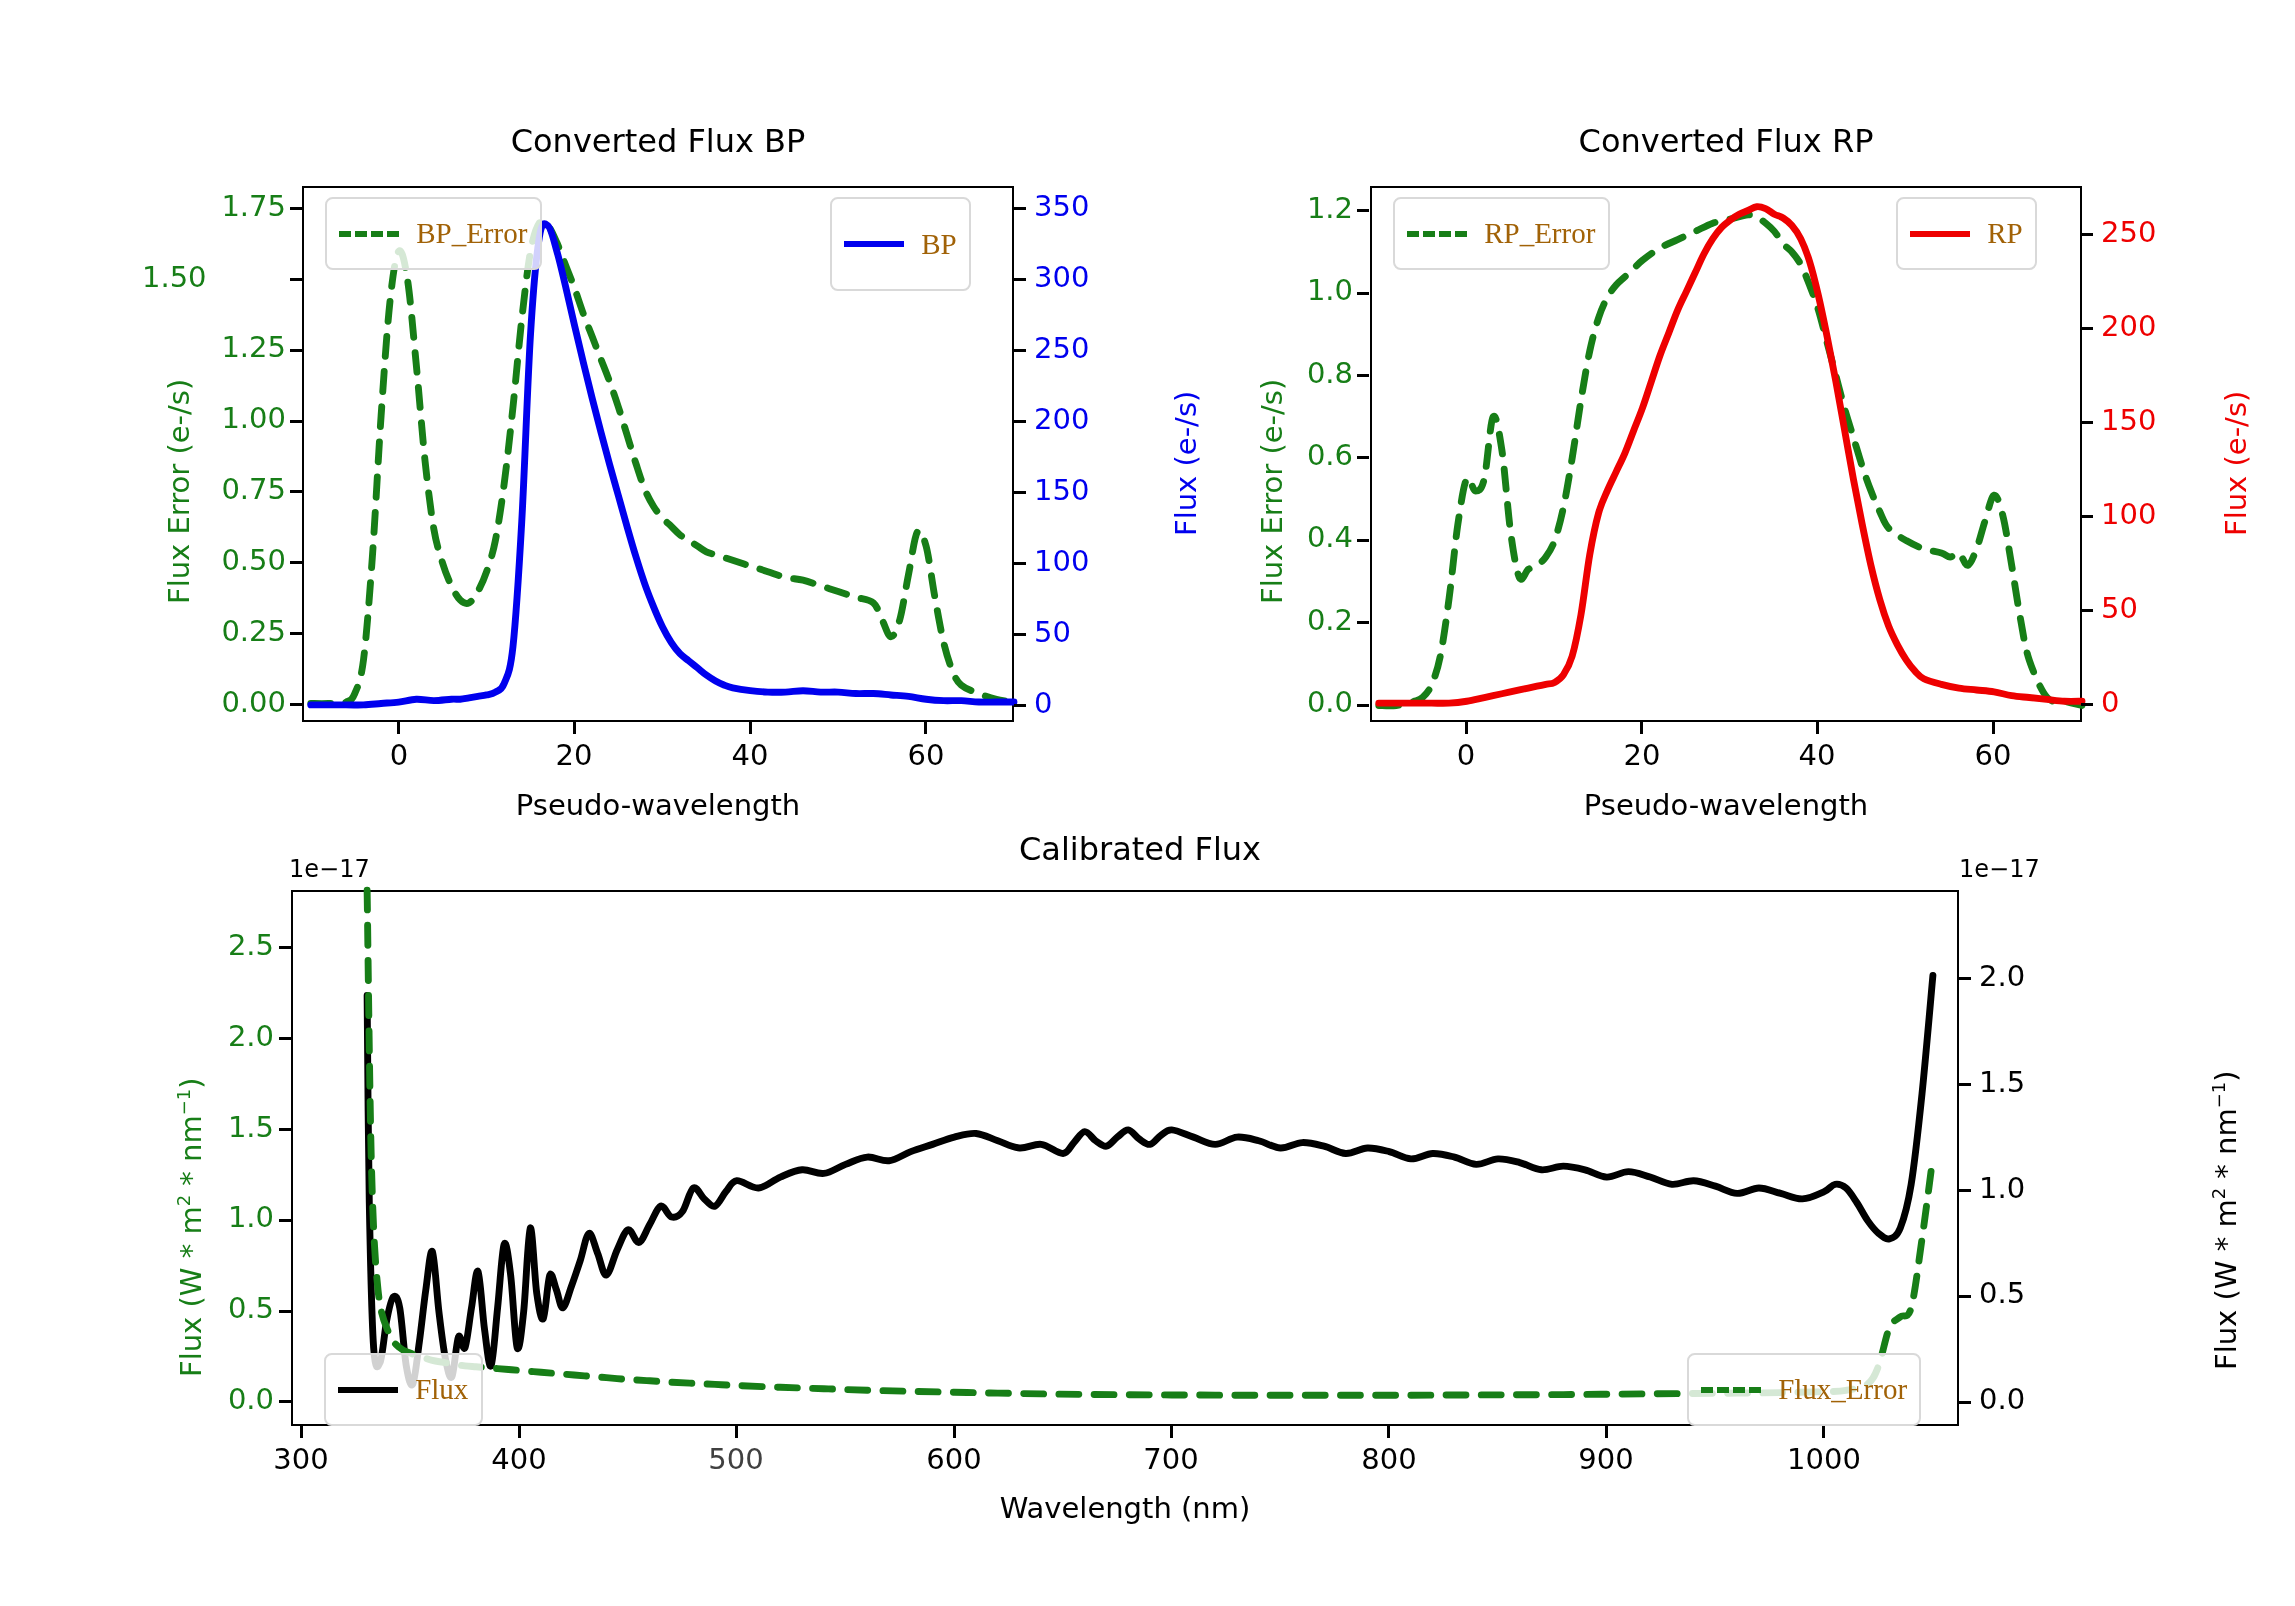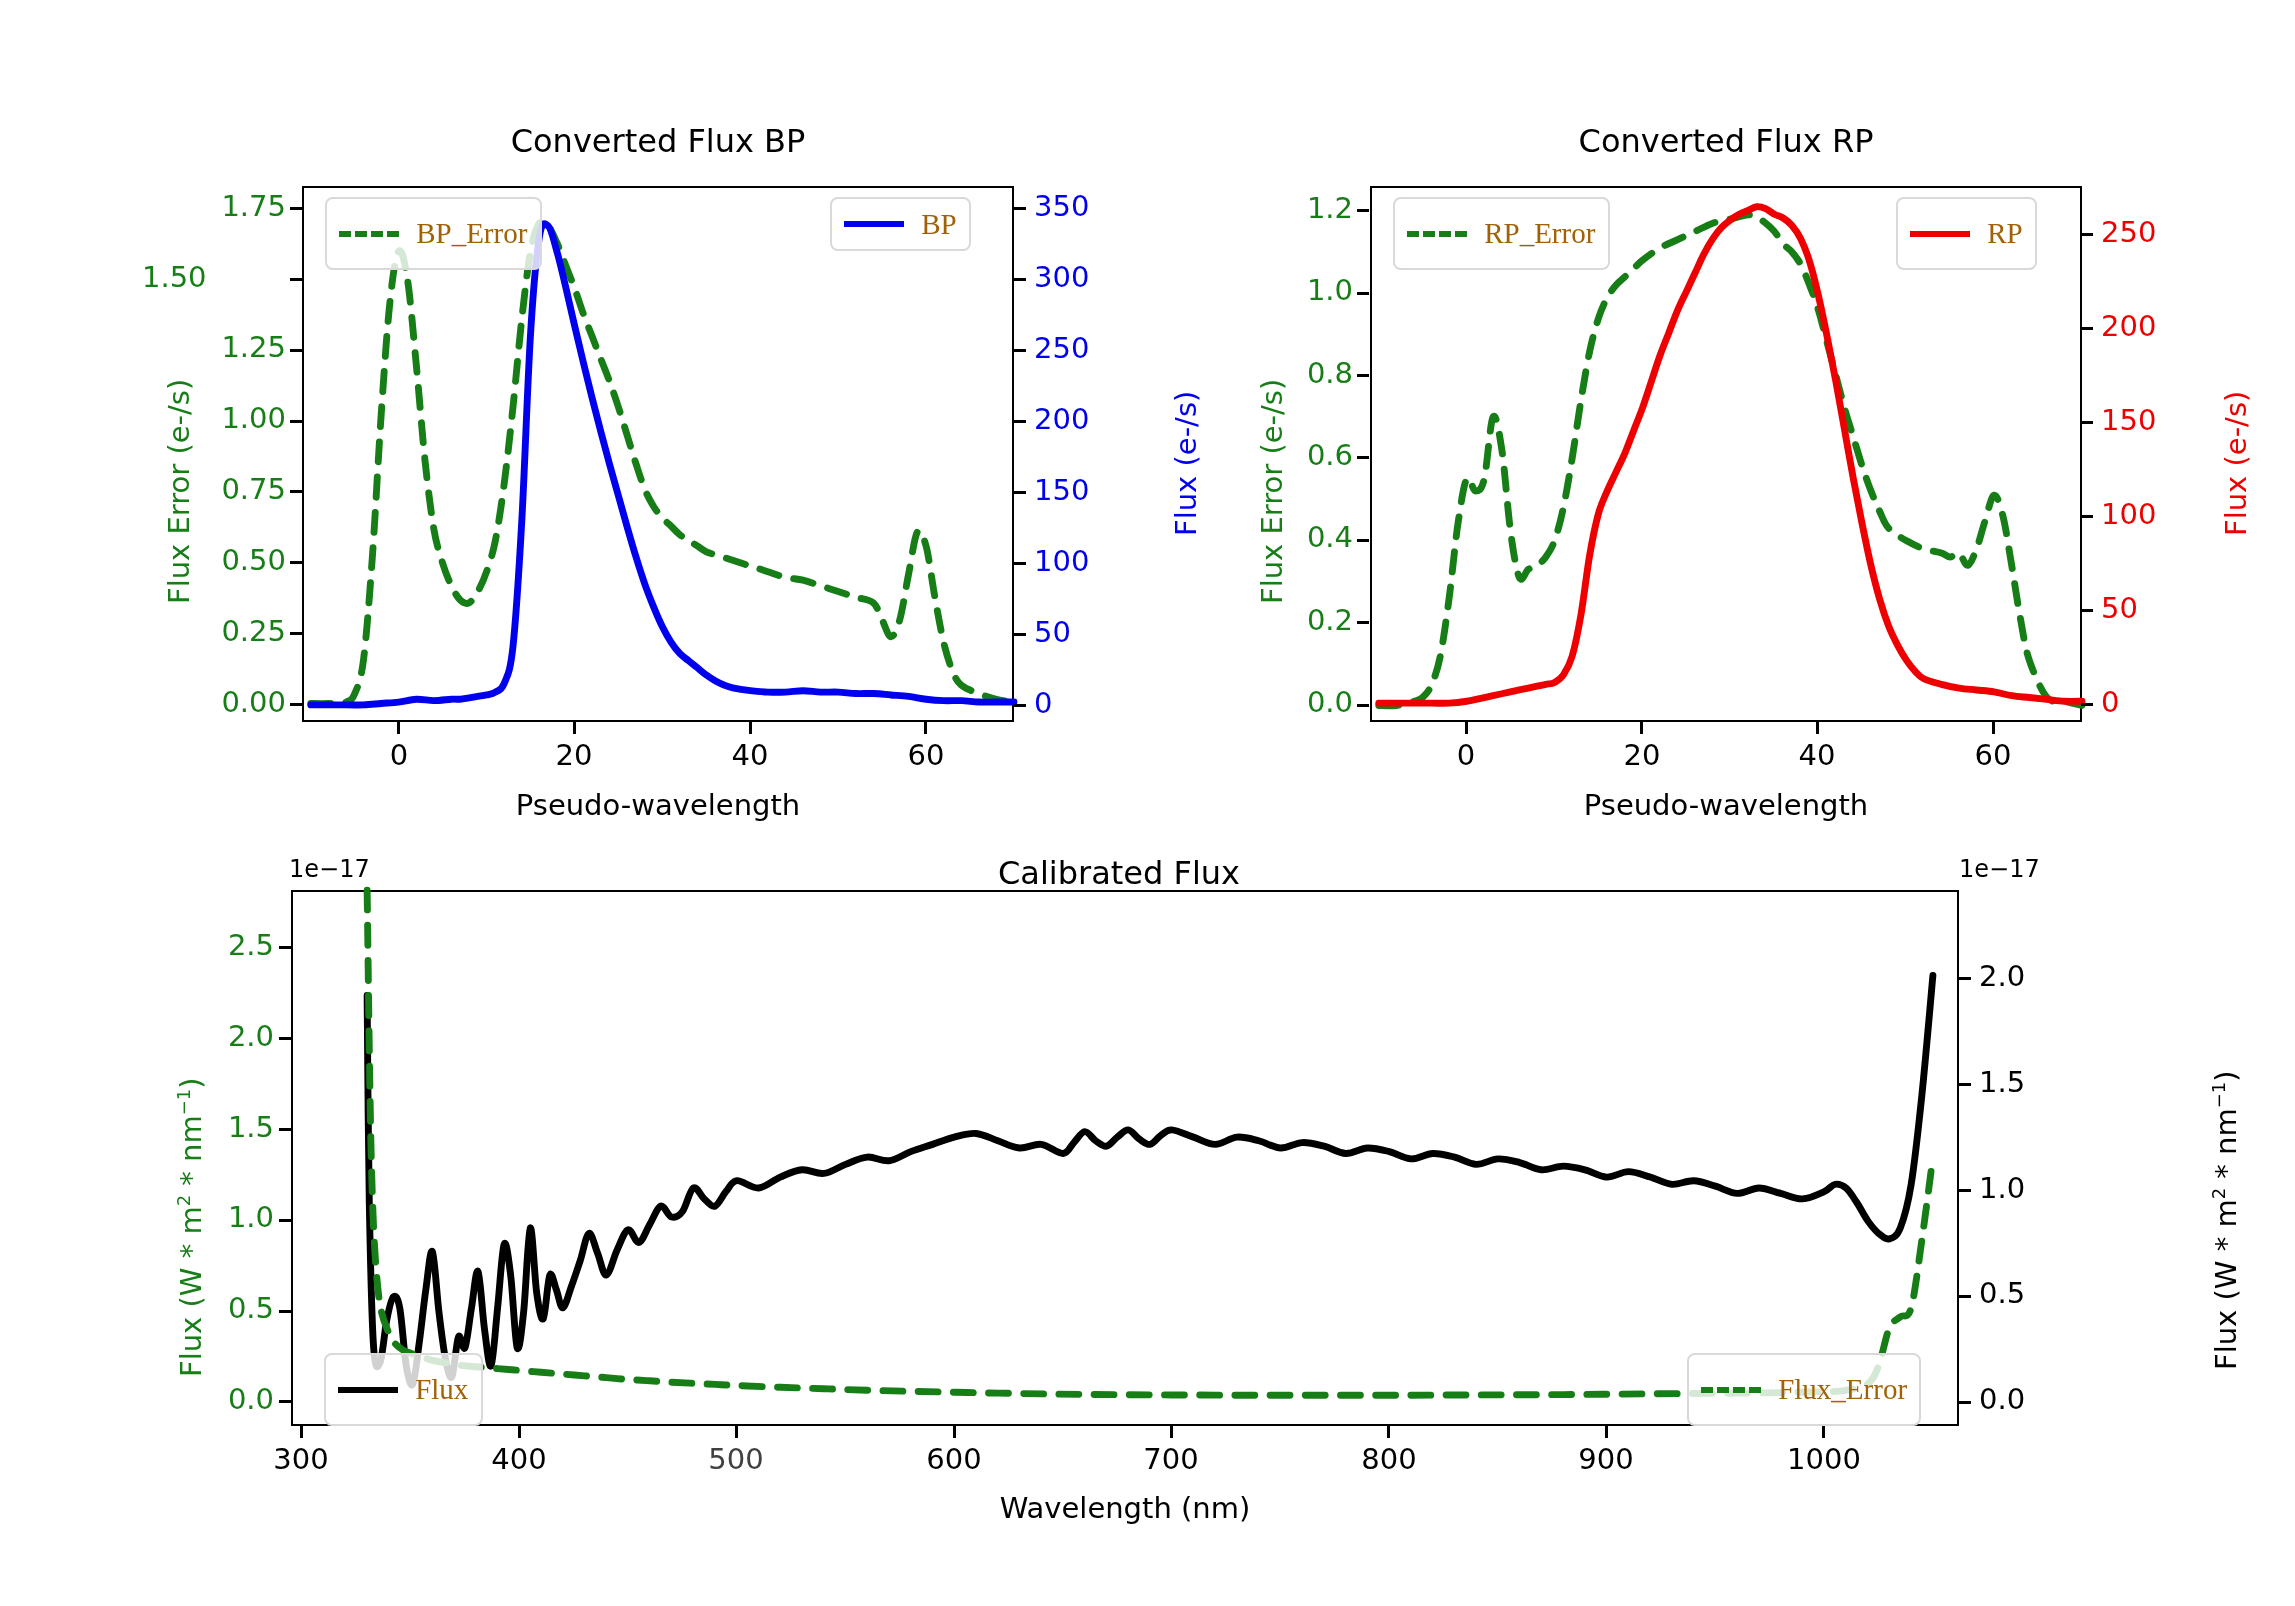--- a/index.html
+++ b/index.html
@@ -42,21 +42,21 @@
     <div id="bp-xticks"></div>
 
     <div class="axis-label vert grn" style="left:162px;top:604px;">Flux Error (e-/s)</div>
     <div class="axis-label vert blu" style="left:1169px;top:536px;">Flux (e-/s)</div>
     <div class="axis-label" style="left:302px;top:788px;width:712px;text-align:center;">Pseudo-wavelength</div>
 
     <div class="legend-box" style="left:325px;top:197px;height:73px;">
       <span class="legend-line" style="border-top:6.9px dashed #177e17;"></span>
       <span class="legend-label">BP_Error</span>
     </div>
-    <div class="legend-box" style="left:830px;top:197px;height:54px;">
+    <div class="legend-box" style="left:830px;top:197px;height:94px;">
       <span class="legend-line" style="border-top:6.9px solid #0000ee;"></span>
       <span class="legend-label">BP</span>
     </div>
   </div>
 
   <div class="panel">
     <div class="plot-title" style="left:1370px;top:122px;width:712px;">Converted Flux RP</div>
     <div class="axes-frame" style="left:1370px;top:186px;width:712px;height:536px;"></div>
     <svg id="svg-rp" width="712" height="536" style="left:1370px;top:186px;" viewBox="0 0 930 700">
         <path d="M11.48,678.46 C15.31,678.46 26.79,679.36 34.44,678.46 C42.10,677.56 51.67,674.87 57.41,673.08 C63.15,671.28 65.06,671.28 68.89,667.69 C72.72,664.10 76.54,660.51 80.37,651.54 C84.20,642.56 88.02,632.69 91.85,613.85 C95.68,595.00 99.51,567.18 103.33,538.46 C107.16,509.74 110.99,467.56 114.81,441.54 C118.64,415.51 122.47,389.49 126.30,382.31 C130.12,375.13 133.95,398.46 137.78,398.46 C141.60,398.46 145.43,398.46 149.26,382.31 C153.09,366.15 156.91,307.82 160.74,301.54 C164.57,295.26 168.40,319.49 172.22,344.62 C176.05,369.74 179.88,424.49 183.70,452.31 C187.53,480.13 191.36,503.46 195.19,511.54 C199.01,519.62 202.84,503.46 206.67,500.77 C210.49,498.08 214.32,498.08 218.15,495.38 C221.98,492.69 225.80,490.00 229.63,484.62 C233.46,479.23 237.28,473.85 241.11,463.08 C244.94,452.31 248.77,437.95 252.59,420.00 C256.42,402.05 260.25,378.72 264.07,355.38 C267.90,332.05 271.73,303.33 275.56,280.00 C279.38,256.67 283.21,233.33 287.04,215.38 C290.86,197.44 294.69,183.97 298.52,172.31 C302.35,160.64 306.17,152.56 310.00,145.38 C313.83,138.21 317.65,133.72 321.48,129.23 C325.31,124.74 329.14,122.05 332.96,118.46 C336.79,114.87 340.62,111.28 344.44,107.69 C348.27,104.10 350.19,101.41 355.93,96.92 C361.67,92.44 371.23,85.26 378.89,80.77 C386.54,76.28 394.20,73.59 401.85,70.00 C409.51,66.41 417.16,62.82 424.81,59.23 C432.47,55.64 440.12,51.15 447.78,48.46 C455.43,45.77 463.09,44.87 470.74,43.08 C478.40,41.28 487.96,38.14 493.70,37.69 C499.44,37.24 501.36,38.59 505.19,40.38 C509.01,42.18 512.84,45.32 516.67,48.46 C520.49,51.60 524.32,54.74 528.15,59.23 C531.98,63.72 535.80,70.90 539.63,75.38 C543.46,79.87 547.28,81.67 551.11,86.15 C554.94,90.64 558.77,95.13 562.59,102.31 C566.42,109.49 570.25,119.36 574.07,129.23 C577.90,139.10 581.73,148.97 585.56,161.54 C589.38,174.10 593.21,190.26 597.04,204.62 C600.86,218.97 604.69,233.33 608.52,247.69 C612.35,262.05 616.17,277.31 620.00,290.77 C623.83,304.23 627.65,315.90 631.48,328.46 C635.31,341.03 639.14,354.49 642.96,366.15 C646.79,377.82 650.62,388.59 654.44,398.46 C658.27,408.33 662.10,417.31 665.93,425.38 C669.75,433.46 671.67,440.64 677.41,446.92 C683.15,453.21 692.72,458.59 700.37,463.08 C708.02,467.56 715.68,471.15 723.33,473.85 C730.99,476.54 740.56,477.44 746.30,479.23 C752.04,481.03 753.95,484.62 757.78,484.62 C761.60,484.62 765.43,477.44 769.26,479.23 C773.09,481.03 776.91,496.28 780.74,495.38 C784.57,494.49 788.40,483.72 792.22,473.85 C796.05,463.97 799.88,447.82 803.70,436.15 C807.53,424.49 811.36,404.74 815.19,403.85 C819.01,402.95 822.84,415.51 826.67,430.77 C830.49,446.03 834.32,472.95 838.15,495.38 C841.98,517.82 845.80,544.74 849.63,565.38 C853.46,586.03 855.37,602.18 861.11,619.23 C866.85,636.28 876.42,658.72 884.07,667.69 C891.73,676.67 899.38,671.28 907.04,673.08 C914.69,674.87 926.17,677.56 930.00,678.46" fill="none" stroke="#177e17" stroke-width="9" stroke-linecap="round" stroke-linejoin="round" stroke-dasharray="26,20"></path>
@@ -75,21 +75,21 @@
       <span class="legend-line" style="border-top:6.9px dashed #177e17;"></span>
       <span class="legend-label">RP_Error</span>
     </div>
     <div class="legend-box" style="left:1896px;top:197px;height:73px;">
       <span class="legend-line" style="border-top:6.9px solid #ee0000;"></span>
       <span class="legend-label">RP</span>
     </div>
   </div>
 
   <div class="panel">
-    <div class="plot-title" style="left:289px;top:830px;width:1660px;margin-top:24px;">Calibrated Flux</div>
+    <div class="plot-title" style="left:310px;top:830px;width:1660px;">Calibrated Flux</div>
     <div class="offset-text" style="left:289px;top:855px;">1e−17</div>
     <div class="offset-text" style="left:1959px;top:855px;">1e−17</div>
 
     <div class="axes-frame" style="left:291px;top:890px;width:1668px;height:536px;"></div>
     <svg id="svg-cal" width="1668" height="536" style="left:291px;top:890px;" viewBox="0 0 2180 700">
         <path d="M99.48,137.63 C99.95,182.71 100.90,331.41 102.32,408.14 C103.74,484.86 105.64,563.16 108.01,597.97 C110.37,632.77 113.69,622.88 116.53,616.95 C119.37,611.02 122.22,576.61 125.06,562.37 C127.90,548.14 130.74,534.29 133.59,531.53 C136.43,528.76 139.27,530.73 142.11,545.76 C144.95,560.79 147.80,605.08 150.64,621.69 C153.48,638.31 156.32,650.56 159.17,645.42 C162.01,640.28 164.85,611.41 167.69,590.85 C170.53,570.28 173.38,541.81 176.22,522.03 C179.06,502.26 181.90,467.46 184.75,472.20 C187.59,476.95 190.43,527.18 193.27,550.51 C196.11,573.84 198.96,597.97 201.80,612.20 C204.64,626.44 207.48,640.68 210.33,635.93 C213.17,631.19 216.01,590.06 218.85,583.73 C221.69,577.40 224.54,604.29 227.38,597.97 C230.22,591.64 233.06,562.37 235.91,545.76 C238.75,529.15 241.59,493.56 244.43,498.31 C247.28,503.05 250.12,553.67 252.96,574.24 C255.80,594.80 258.64,626.44 261.49,621.69 C264.33,616.95 267.17,572.26 270.01,545.76 C272.86,519.27 275.70,469.83 278.54,462.71 C281.38,455.59 284.22,480.51 287.07,503.05 C289.91,525.59 292.75,590.06 295.59,597.97 C298.44,605.88 301.28,576.61 304.12,550.51 C306.96,524.41 309.80,445.31 312.65,441.36 C315.49,437.40 318.33,507.01 321.17,526.78 C324.02,546.55 326.86,563.95 329.70,560.00 C332.54,556.05 335.38,509.38 338.23,503.05 C341.07,496.72 343.91,514.92 346.75,522.03 C349.60,529.15 351.96,546.55 355.28,545.76 C358.60,544.97 362.86,527.57 366.65,517.29 C370.44,507.01 374.23,495.54 378.02,484.07 C381.81,472.60 385.60,450.06 389.39,448.47 C393.18,446.89 396.97,465.48 400.76,474.58 C404.55,483.67 407.86,503.84 412.13,503.05 C416.39,502.26 421.60,479.72 426.34,469.83 C431.07,459.94 435.81,445.31 440.55,443.73 C445.28,442.15 450.02,461.53 454.76,460.34 C459.50,459.15 464.23,444.52 468.97,436.61 C473.71,428.70 478.44,414.46 483.18,412.88 C487.92,411.30 492.66,425.93 497.39,427.12 C502.13,428.31 506.87,426.33 511.60,420.00 C516.34,413.67 521.08,391.92 525.81,389.15 C530.55,386.38 535.29,399.44 540.03,403.39 C544.76,407.34 549.50,414.46 554.24,412.88 C558.97,411.30 563.71,399.44 568.45,393.90 C573.19,388.36 575.55,380.45 582.66,379.66 C589.77,378.87 601.61,389.94 611.08,389.15 C620.56,388.36 630.03,378.87 639.50,374.92 C648.98,370.96 658.45,366.21 667.93,365.42 C677.40,364.63 686.88,371.36 696.35,370.17 C705.82,368.98 715.30,361.86 724.77,358.31 C734.25,354.75 743.72,349.60 753.19,348.81 C762.67,348.02 772.14,354.75 781.62,353.56 C791.09,352.37 800.56,345.25 810.04,341.69 C819.51,338.14 828.99,335.37 838.46,332.20 C847.94,329.04 857.41,325.08 866.88,322.71 C876.36,320.34 885.83,317.18 895.31,317.97 C904.78,318.76 914.25,324.29 923.73,327.46 C933.20,330.62 942.68,336.16 952.15,336.95 C961.63,337.74 971.10,331.02 980.57,332.20 C990.05,333.39 1001.89,344.46 1009.00,344.07 C1016.10,343.67 1018.47,334.58 1023.21,329.83 C1027.94,325.08 1032.68,315.99 1037.42,315.59 C1042.16,315.20 1046.89,324.29 1051.63,327.46 C1056.37,330.62 1061.10,335.37 1065.84,334.58 C1070.58,333.79 1075.32,326.27 1080.05,322.71 C1084.79,319.15 1089.53,312.82 1094.26,313.22 C1099.00,313.62 1103.74,321.92 1108.47,325.08 C1113.21,328.25 1117.95,332.99 1122.69,332.20 C1127.42,331.41 1132.16,323.50 1136.90,320.34 C1141.63,317.18 1144.00,312.82 1151.11,313.22 C1158.21,313.62 1170.06,319.55 1179.53,322.71 C1189.00,325.88 1198.48,332.20 1207.95,332.20 C1217.43,332.20 1226.90,323.50 1236.38,322.71 C1245.85,321.92 1255.32,325.08 1264.80,327.46 C1274.27,329.83 1283.75,336.55 1293.22,336.95 C1302.69,337.34 1312.17,330.23 1321.64,329.83 C1331.12,329.44 1340.59,332.20 1350.07,334.58 C1359.54,336.95 1369.01,343.67 1378.49,344.07 C1387.96,344.46 1397.44,337.34 1406.91,336.95 C1416.38,336.55 1425.86,339.32 1435.33,341.69 C1444.81,344.07 1454.28,350.79 1463.75,351.19 C1473.23,351.58 1482.70,344.46 1492.18,344.07 C1501.65,343.67 1511.13,346.44 1520.60,348.81 C1530.07,351.19 1539.55,357.91 1549.02,358.31 C1558.50,358.70 1567.97,351.58 1577.44,351.19 C1586.92,350.79 1596.39,353.56 1605.87,355.93 C1615.34,358.31 1624.82,364.63 1634.29,365.42 C1643.76,366.21 1653.24,360.68 1662.71,360.68 C1672.19,360.68 1681.66,363.05 1691.13,365.42 C1700.61,367.80 1710.08,374.52 1719.56,374.92 C1729.03,375.31 1738.50,367.80 1747.98,367.80 C1757.45,367.80 1766.93,372.15 1776.40,374.92 C1785.88,377.68 1795.35,383.62 1804.82,384.41 C1814.30,385.20 1823.77,379.27 1833.25,379.66 C1842.72,380.06 1852.19,384.01 1861.67,386.78 C1871.14,389.55 1880.62,395.88 1890.09,396.27 C1899.57,396.67 1909.04,389.15 1918.51,389.15 C1927.99,389.15 1937.46,393.90 1946.94,396.27 C1956.41,398.64 1965.88,403.79 1975.36,403.39 C1984.83,402.99 1996.68,397.06 2003.78,393.90 C2010.89,390.73 2013.26,385.20 2017.99,384.41 C2022.73,383.62 2027.47,385.20 2032.20,389.15 C2036.94,393.11 2041.68,401.02 2046.41,408.14 C2051.15,415.25 2055.89,425.14 2060.63,431.86 C2065.36,438.59 2070.10,444.52 2074.84,448.47 C2079.57,452.43 2084.31,456.78 2089.05,455.59 C2093.79,454.41 2098.52,453.22 2103.26,441.36 C2108.00,429.49 2112.73,413.67 2117.47,384.41 C2122.21,355.14 2126.94,311.24 2131.68,265.76 C2136.42,220.28 2143.52,137.23 2145.89,111.53" fill="none" stroke="#000000" stroke-width="9" stroke-linecap="round" stroke-linejoin="round"></path>
         <path d="M99.48,0.00 C100.43,60.11 102.79,273.67 105.16,360.68 C107.53,447.68 109.90,485.65 113.69,522.03 C117.48,558.42 123.16,566.33 127.90,578.98 C132.64,591.64 137.38,593.62 142.11,597.97 C146.85,602.32 151.59,603.11 156.32,605.08 C161.06,607.06 165.80,608.25 170.53,609.83 C175.27,611.41 180.01,613.39 184.75,614.58 C189.48,615.76 194.22,616.16 198.96,616.95 C203.69,617.74 208.43,618.53 213.17,619.32 C217.91,620.11 222.64,621.10 227.38,621.69 C232.12,622.29 236.85,622.49 241.59,622.88 C246.33,623.28 251.06,623.67 255.80,624.07 C260.54,624.46 265.28,624.86 270.01,625.25 C274.75,625.65 279.49,626.05 284.22,626.44 C288.96,626.84 291.33,627.03 298.44,627.63 C305.54,628.22 317.38,629.21 326.86,630.00 C336.33,630.79 345.81,631.58 355.28,632.37 C364.75,633.16 374.23,633.95 383.70,634.75 C393.18,635.54 402.65,636.33 412.13,637.12 C421.60,637.91 431.07,638.82 440.55,639.49 C450.02,640.16 459.50,640.56 468.97,641.15 C478.44,641.75 487.92,642.50 497.39,643.05 C506.87,643.60 516.34,644.00 525.81,644.47 C535.29,644.95 544.76,645.42 554.24,645.90 C563.71,646.37 568.45,646.69 582.66,647.32 C596.87,647.95 620.56,648.98 639.50,649.69 C658.45,650.41 677.40,650.96 696.35,651.59 C715.30,652.23 734.25,652.94 753.19,653.49 C772.14,654.05 791.09,654.48 810.04,654.92 C828.99,655.35 847.94,655.71 866.88,656.10 C885.83,656.50 904.78,656.93 923.73,657.29 C942.68,657.64 961.63,657.96 980.57,658.24 C999.52,658.51 1018.47,658.75 1037.42,658.95 C1056.37,659.15 1075.32,659.31 1094.26,659.42 C1113.21,659.54 1132.16,659.58 1151.11,659.66 C1170.06,659.74 1189.00,659.82 1207.95,659.90 C1226.90,659.98 1245.85,660.10 1264.80,660.14 C1283.75,660.18 1302.69,660.14 1321.64,660.14 C1340.59,660.14 1359.54,660.14 1378.49,660.14 C1397.44,660.14 1416.38,660.18 1435.33,660.14 C1454.28,660.10 1473.23,659.98 1492.18,659.90 C1511.13,659.82 1530.07,659.74 1549.02,659.66 C1567.97,659.58 1586.92,659.50 1605.87,659.42 C1624.82,659.34 1643.76,659.31 1662.71,659.19 C1681.66,659.07 1700.61,658.87 1719.56,658.71 C1738.50,658.55 1757.45,658.40 1776.40,658.24 C1795.35,658.08 1814.30,657.92 1833.25,657.76 C1852.19,657.60 1871.14,657.49 1890.09,657.29 C1909.04,657.09 1927.99,656.89 1946.94,656.58 C1965.88,656.26 1989.57,655.86 2003.78,655.39 C2017.99,654.92 2022.73,655.39 2032.20,653.73 C2041.68,652.07 2053.52,650.76 2060.63,645.42 C2067.73,640.08 2070.10,633.95 2074.84,621.69 C2079.57,609.44 2084.31,582.54 2089.05,571.86 C2093.79,561.19 2098.52,561.98 2103.26,557.63 C2108.00,553.28 2112.73,562.77 2117.47,545.76 C2122.21,528.76 2126.94,488.42 2131.68,455.59 C2136.42,422.77 2143.52,366.61 2145.89,348.81" fill="none" stroke="#177e17" stroke-width="9" stroke-linecap="round" stroke-linejoin="round" stroke-dasharray="26,20"></path>
       </svg>
 
     <div id="cal-yticks-left"></div>

